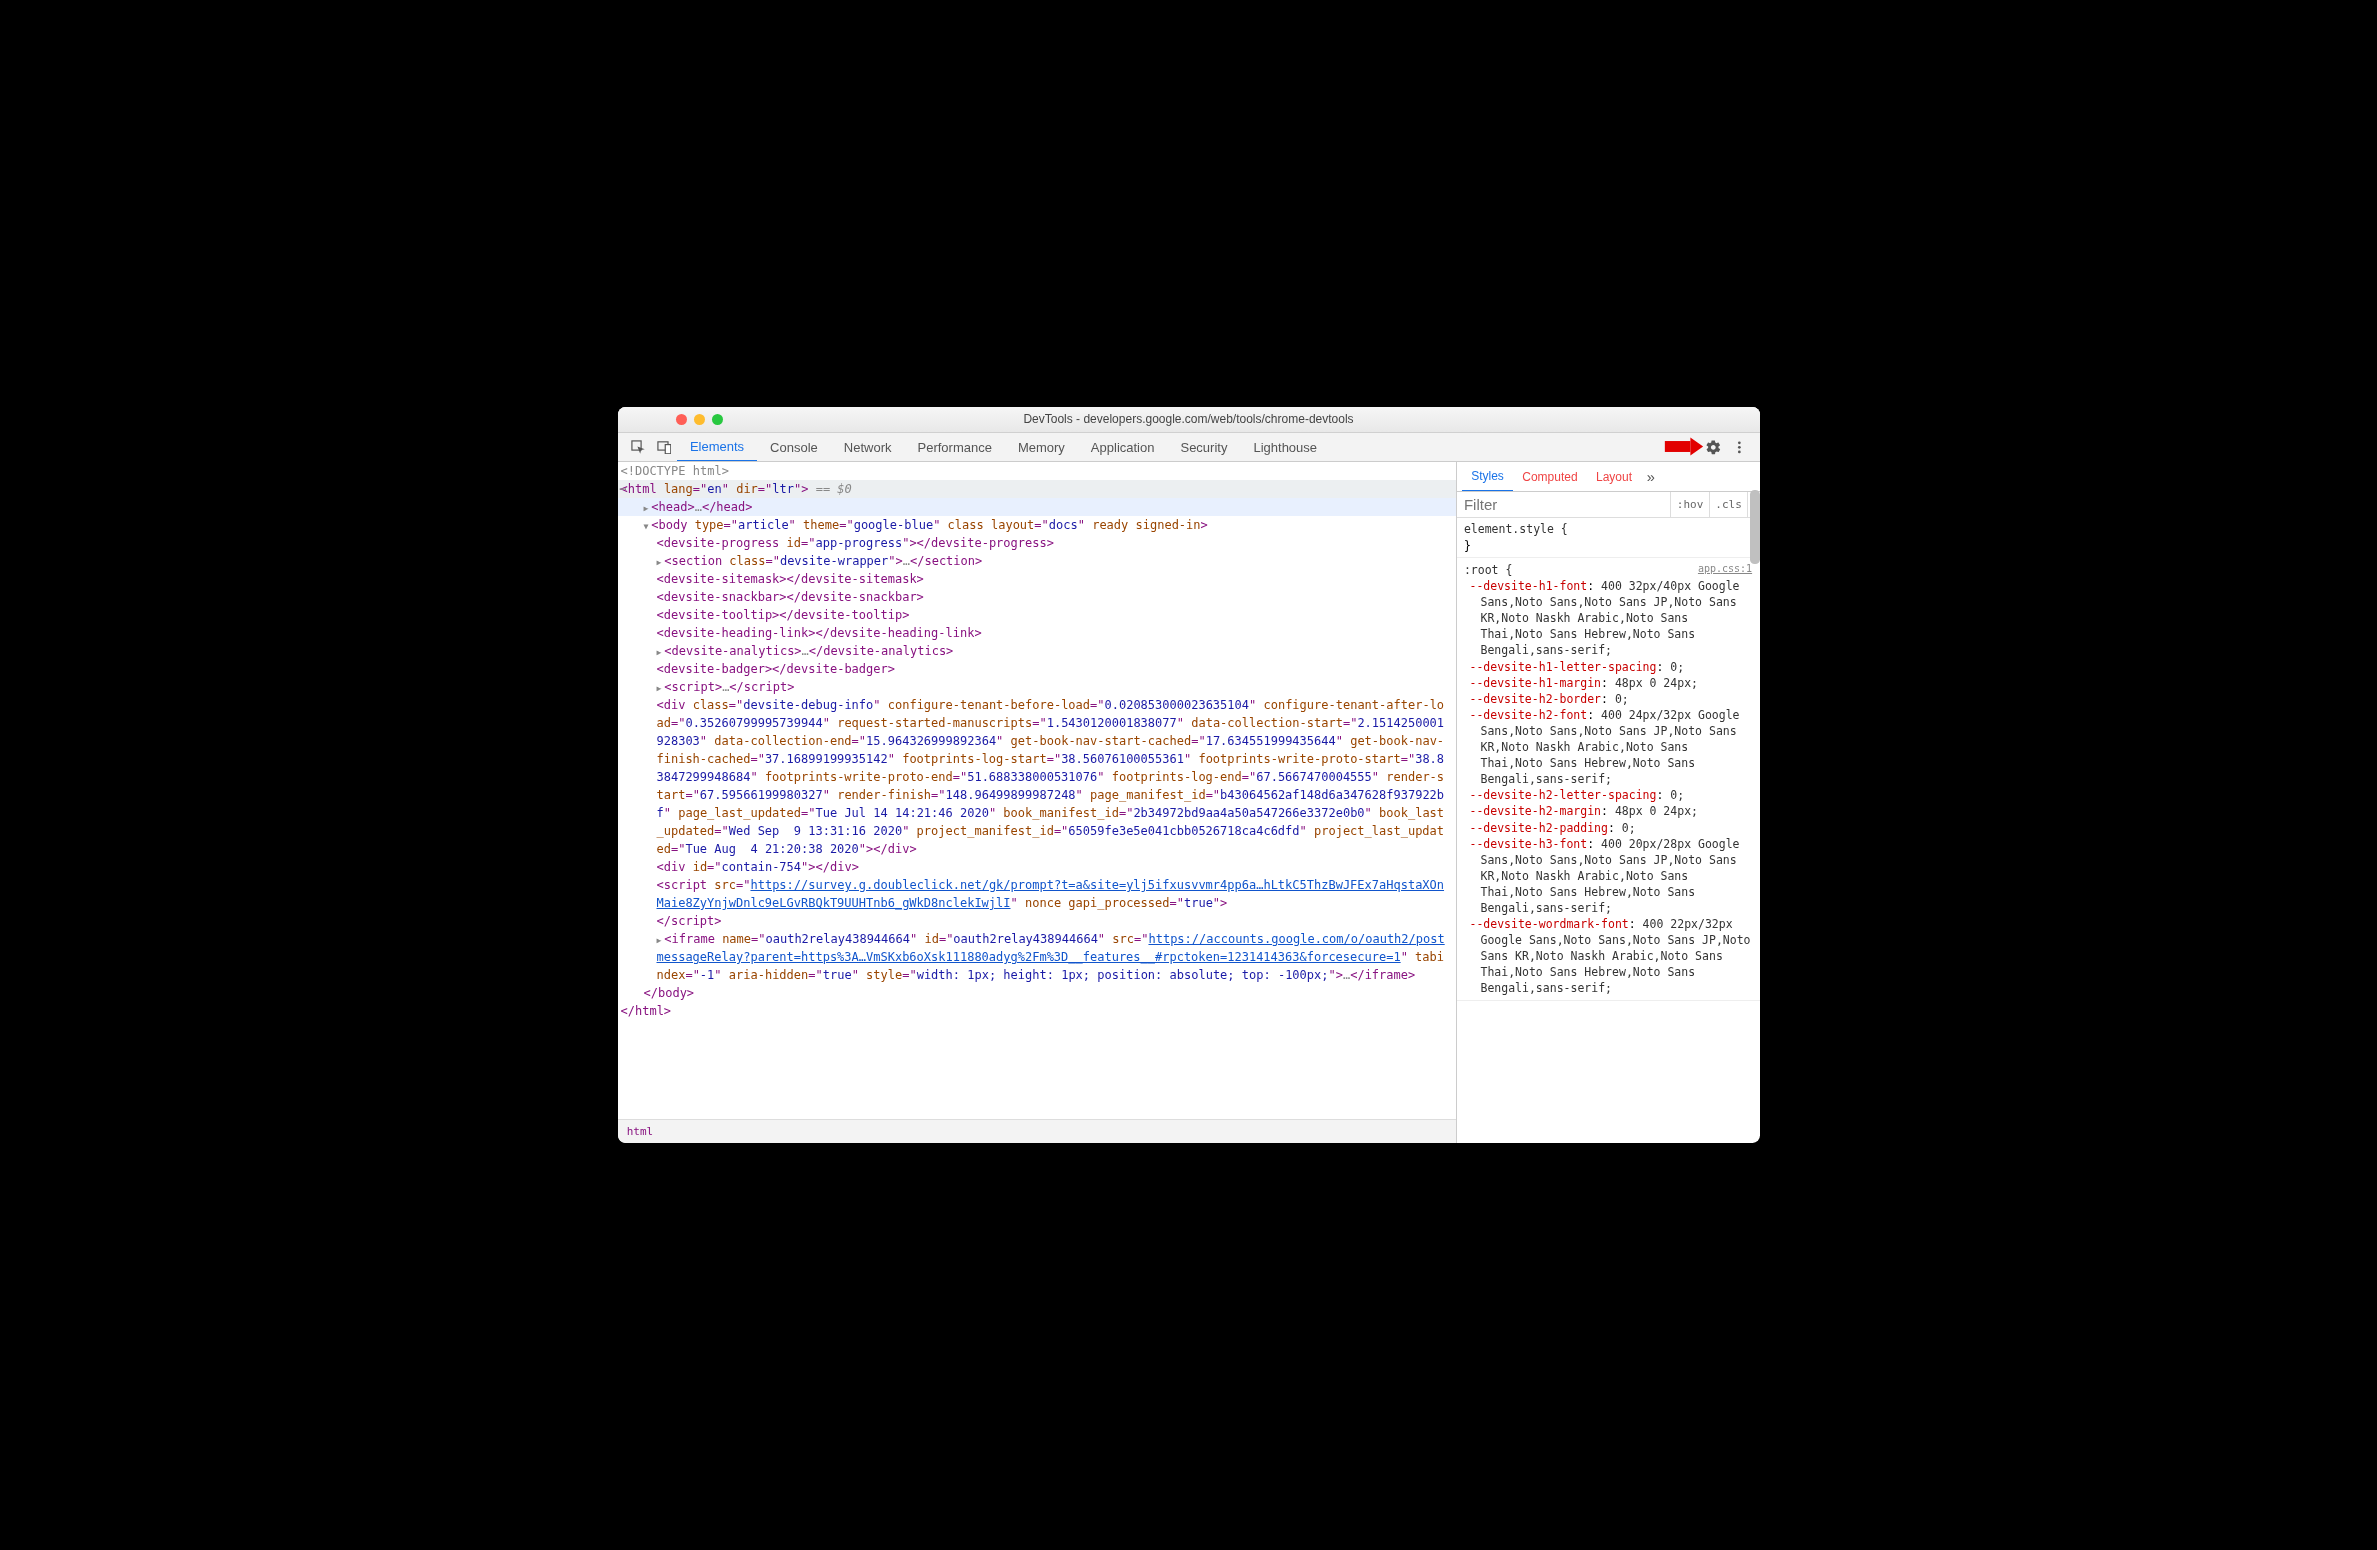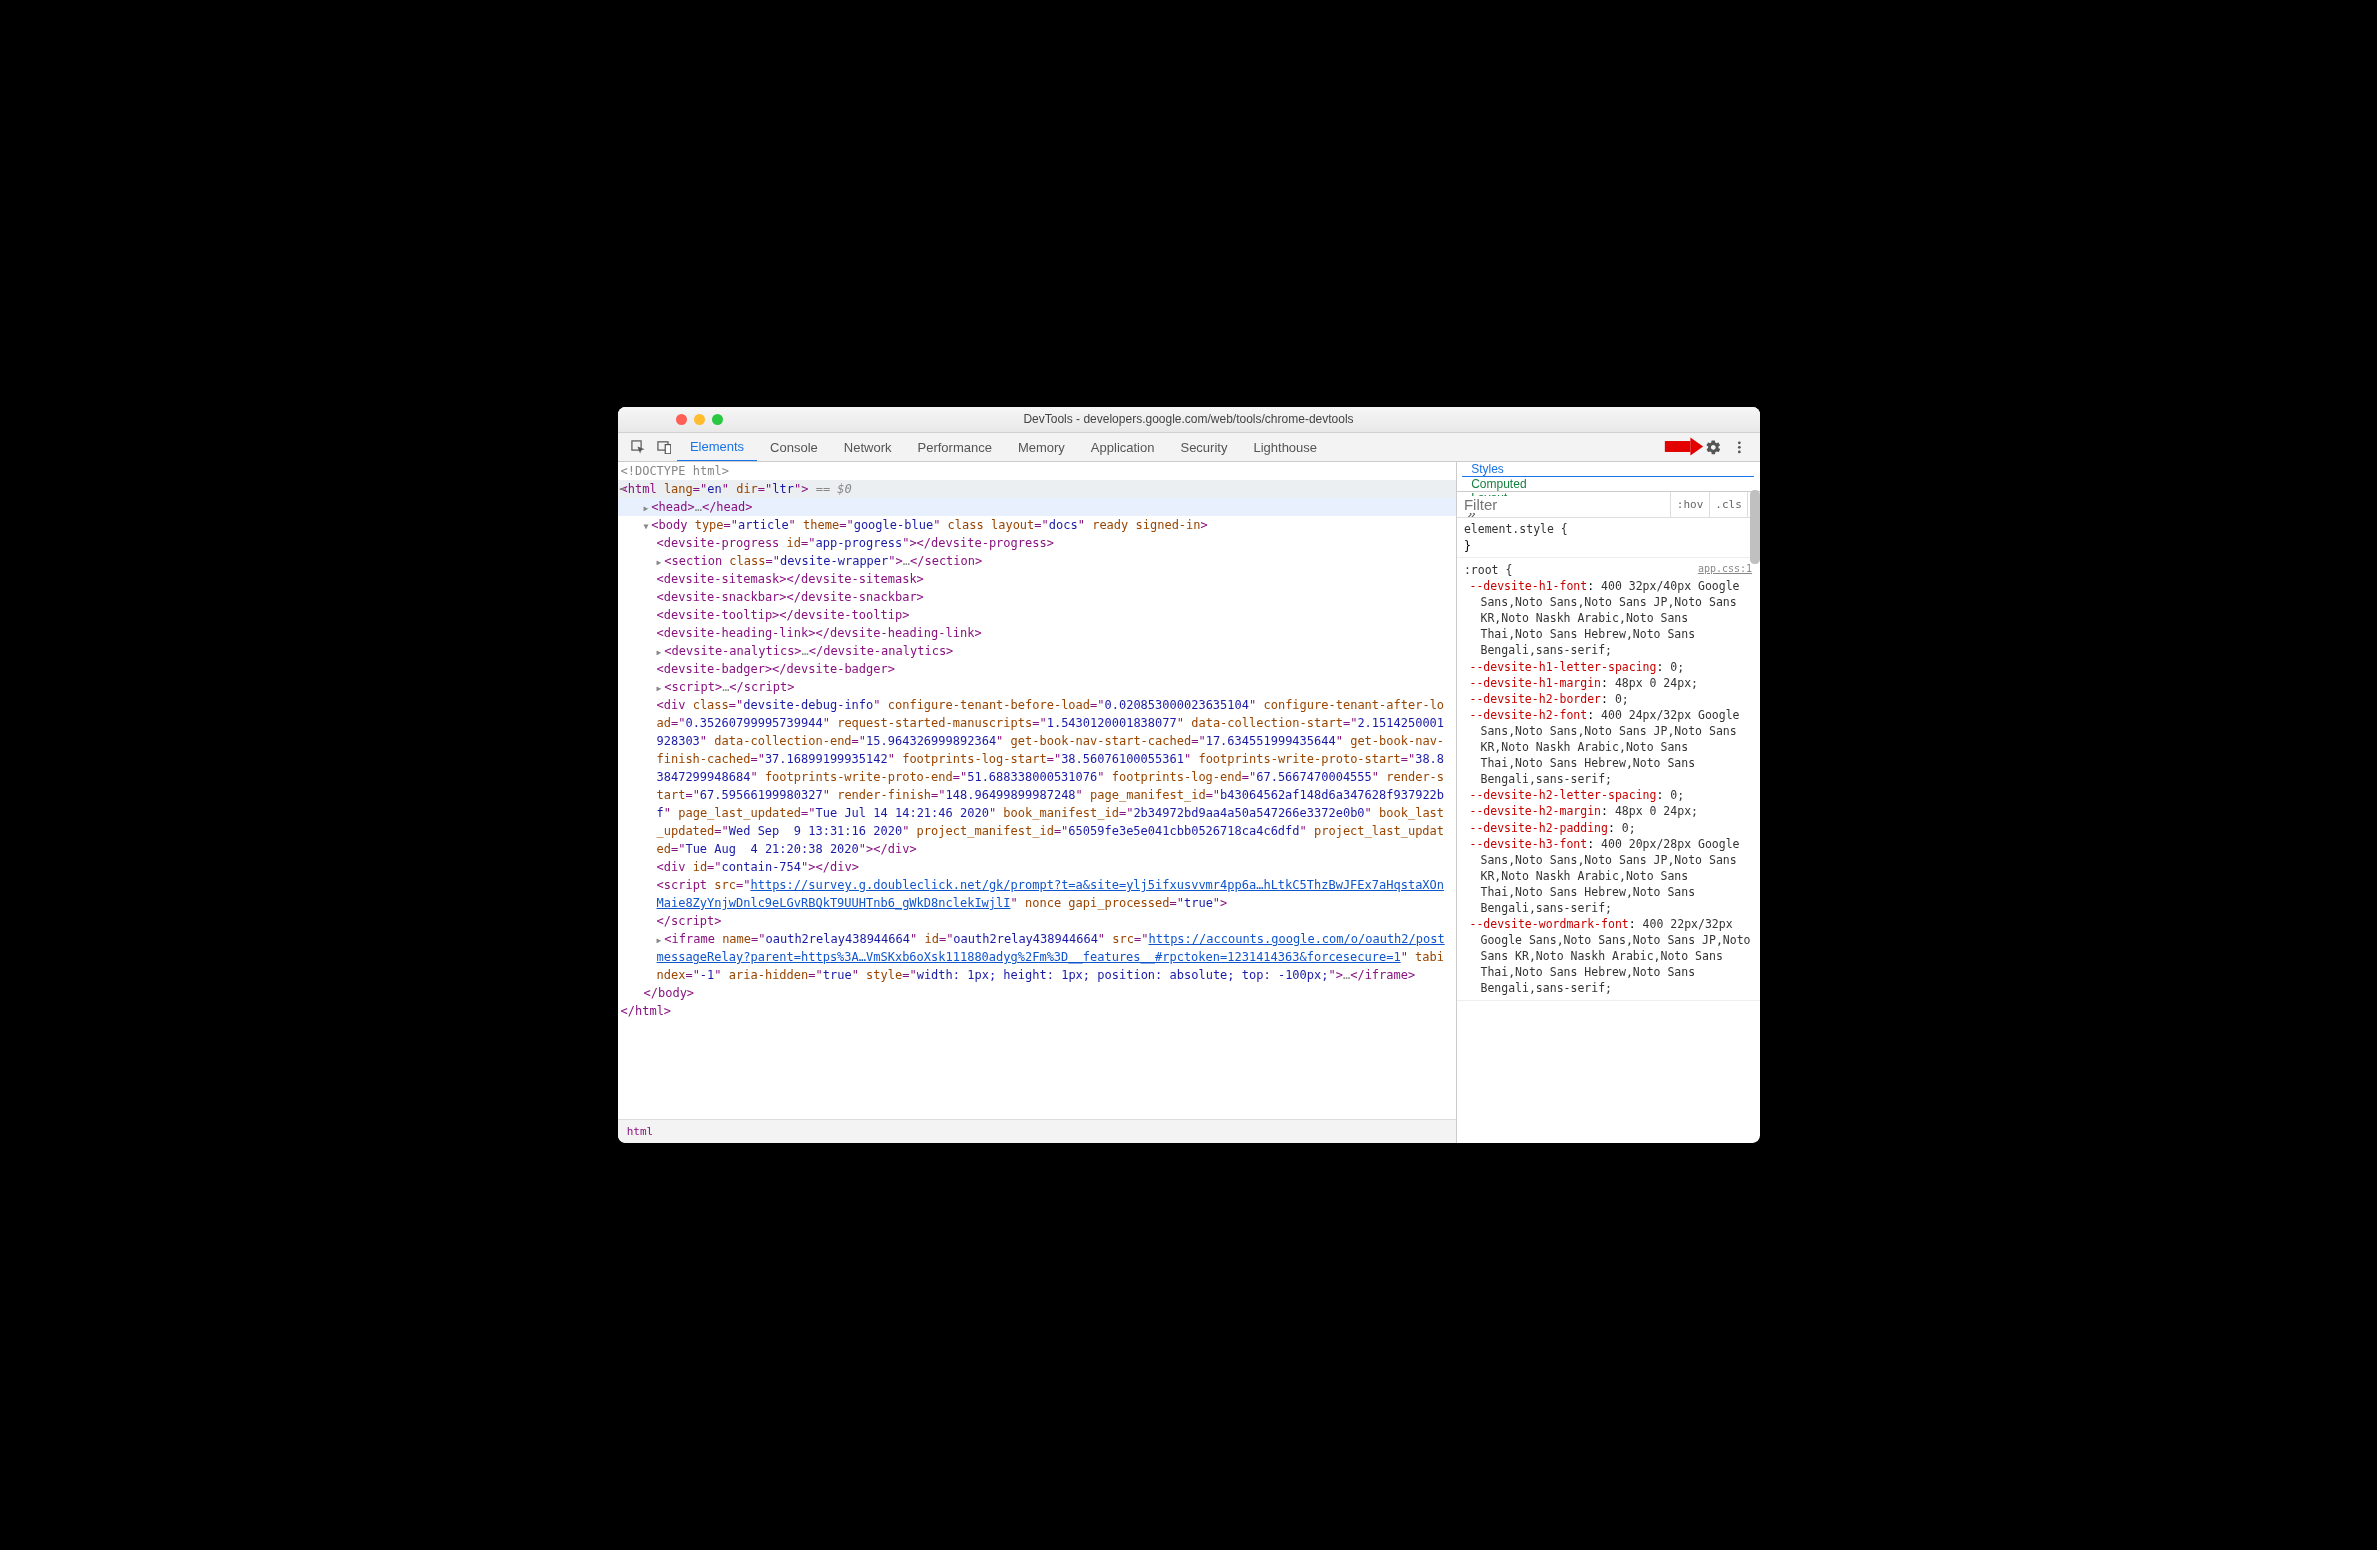--- a/index.html
+++ b/index.html
@@ -159,28 +159,27 @@
   border-left: 0.9px solid #ccc;
   display: flex;
   flex-direction: column;
 }
 .styles-tabs {
   height: 29.5px;
   display: flex;
   align-items: stretch;
   border-bottom: 0.9px solid #ccc;
   padding: 0 5.5px;
-  flex-direction: column;
 }
 .styles-tabs .stab {
   padding: 0 9.2px;
   display: flex;
   align-items: center;
   font-size: 12px;
-  color: #15803d;
+  color: #ef4444;
   cursor: pointer;
 }
 .styles-tabs .stab.active {
   color: #1a73e8;
   border-bottom: 1.8px solid #1a73e8;
 }
 .styles-tabs .more {
   padding: 0 5.5px;
   display: flex;
   align-items: center;

